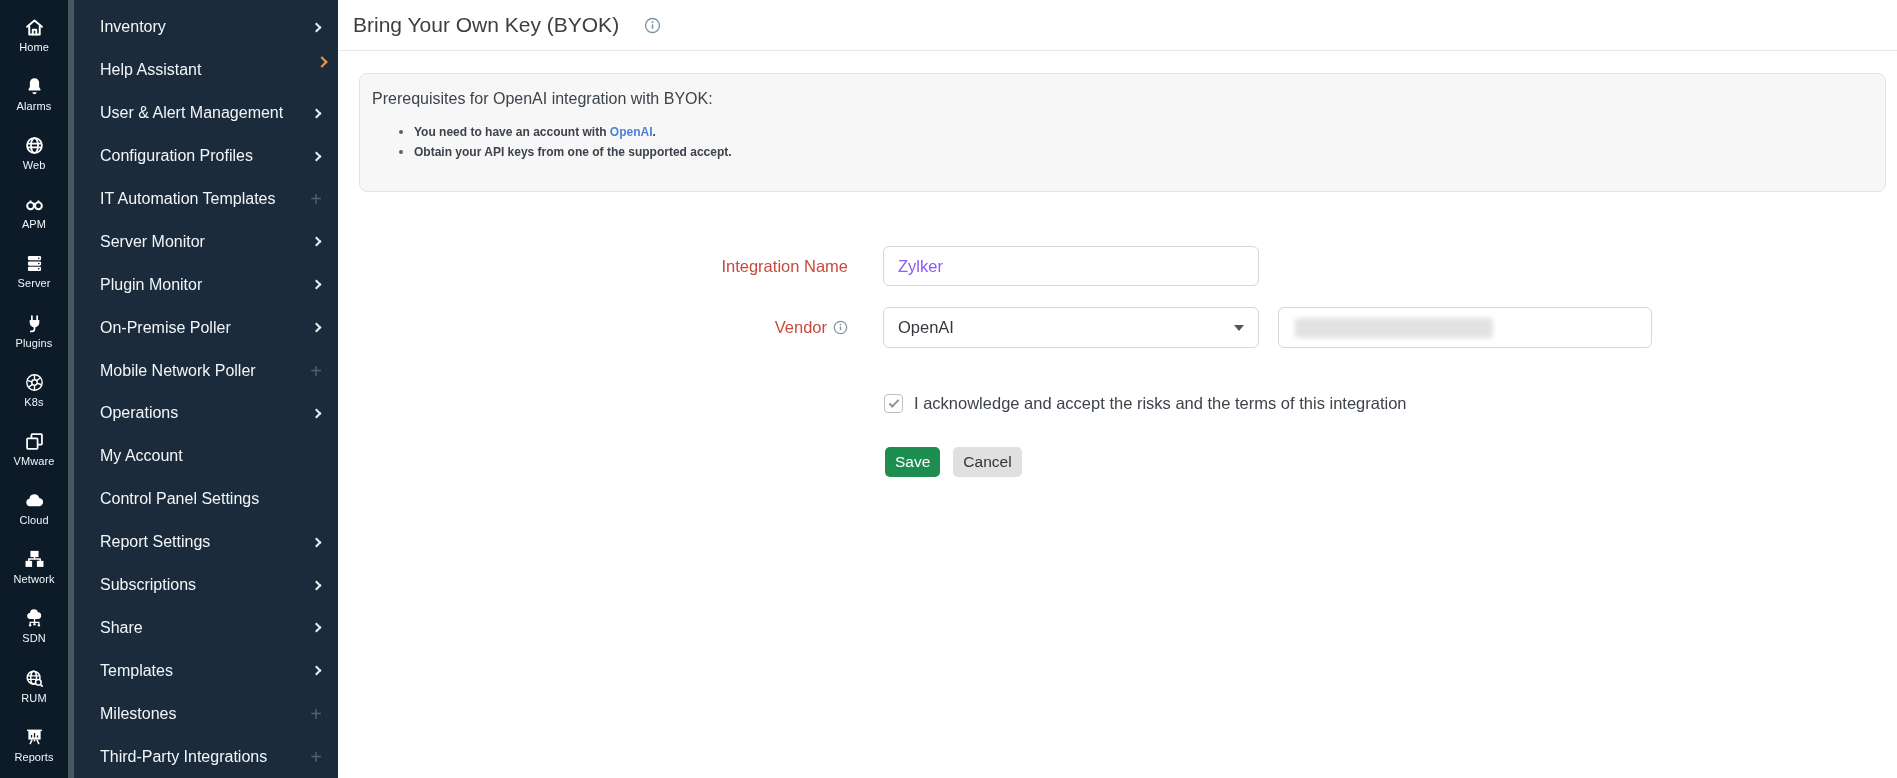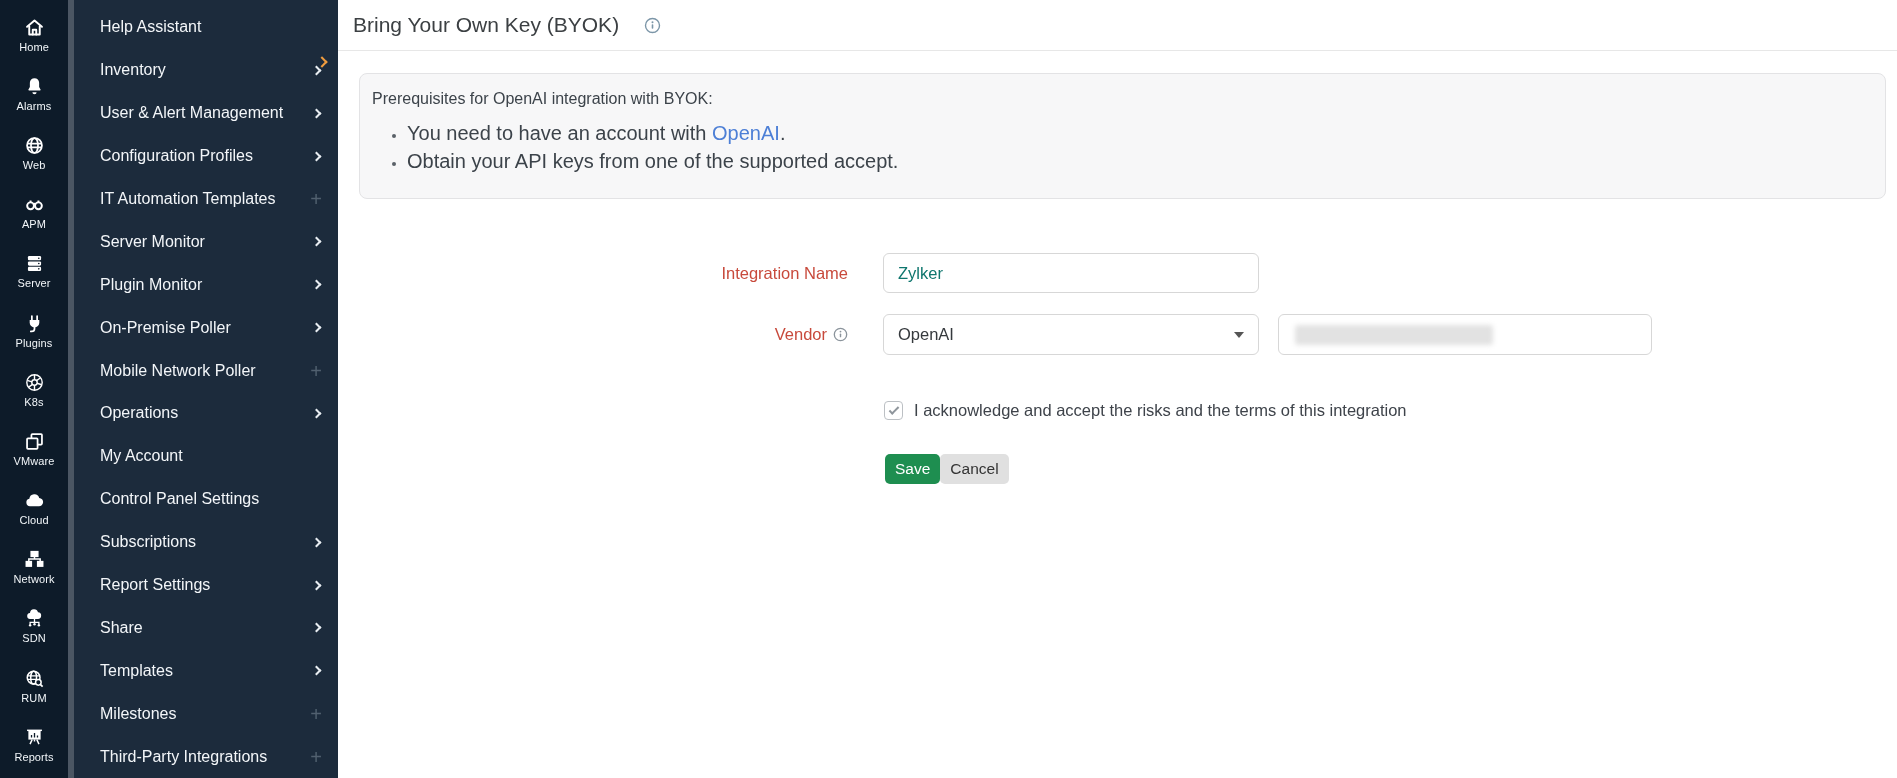--- a/index.html
+++ b/index.html
@@ -40,32 +40,32 @@
   
   main { flex:1; background:#fff; display:flex; flex-direction:column; }
   .page-header { height:51px; border-bottom:1px solid #e7e7e7; display:flex;
                  align-items:center; gap:25px; padding-left:15px; flex-shrink:0; }
   .page-title { font-size:21px; font-weight:500; color:#3c4043; margin:0; }
   .title-info { color:#7c96a8; display:flex; }
 
   .prereq { margin:22px 11px 0 21px; background:#f7f7f8; border:1px solid #e3e3e5;
             border-radius:8px; padding:16px 14px 16px 12px; }
   .prereq-heading { margin:0 0 14px; font-size:16px; color:#3c434a; }
-  .prereq ul { margin:9px; padding-left:26px; font-size:20px; color:#3c434a; }
+  .prereq ul { margin:16px; padding-left:26px; font-size:12px; color:#3c434a;font-weight:bold; }
   .prereq li { margin-bottom:5px; }
   .prereq li::marker { color:#5a6168; font-size:13px; }
   .link { color:#4d7fd6; text-decoration:none; cursor:pointer; }
 
   .byok-form { margin-top:54px; }
   .form-row { display:flex; align-items:center; margin-bottom:21px; }
   .label-col { width:510px; display:flex; justify-content:flex-end; align-items:center;
                gap:6px; font-size:16.5px; color:#c84a3c; flex-shrink:0; }
   .vendor-info { color:#8b949c; display:flex; }
   .text-input { width:376px; height:40px; margin-left:35px; border:1px solid #d7d7d7;
-                border-radius:6px; padding:0 14px; font-size:16.5px; color:#0f766e;
+                border-radius:6px; padding:0 14px; font-size:16.5px; color:#8b5cf6;
                 font-family:inherit; outline:none; background:#fff; }
   .dropdown { width:376px; height:41px; margin-left:35px; border:1px solid #d7d7d7;
               border-radius:6px; padding:0 14px; display:flex; align-items:center;
               justify-content:space-between; cursor:pointer; background:#fff; }
   .dropdown-value { font-size:16.5px; color:#35393d; }
   .caret { width:0; height:0; border-left:5px solid transparent;
            border-right:5px solid transparent; border-top:6px solid #555; }
   .apikey-field { width:374px; height:41px; margin-left:19px; border:1px solid #d7d7d7;
                   border-radius:6px; position:relative; background:#fff; cursor:text; }
   .blur-pill { display:none; position:absolute; left:16px; top:10px; width:198px;
@@ -74,21 +74,21 @@
 
   .ack-row { margin:46px 0 6px 546px; display:flex; align-items:center; gap:11px; }
   .checkbox { width:19px; height:19px; border:1px solid #bcc0c4; border-radius:4px;
               background:#fff; display:flex; align-items:center; justify-content:center;
               cursor:pointer; flex-shrink:0; }
   .checkmark { display:none; width:10px; height:5px; border-left:2px solid #8f969c;
                border-bottom:2px solid #8f969c; transform:rotate(-45deg); margin-bottom:3px; }
   .checkbox[data-checked="true"] .checkmark { display:block; }
   .ack-label { font-size:16.5px; color:#3e434a; cursor:pointer; }
 
-  .btn-row { margin:34px 0 0 547px; display:flex; }
+  .btn-row { margin:34px 0 0 547px; display:flex; gap:13px; }
   .btn { height:30px; border:none; border-radius:5px; font-size:15.5px; padding:0 10px;
          cursor:pointer; font-family:inherit; }
   .btn-save { background:#1e8e50; color:#fff; }
   .btn-cancel { background:#e0e0e0; color:#333; }
 </style>
 </head>
 <body>
 
 <div class="app">
 
@@ -234,26 +234,26 @@
             </g>
           </svg>
         </span>
       <span class="rail-label">Reports</span>
     </div>
   </nav>
 
   <div class="side-scroll"></div>
 
   <nav class="sidebar">
+    <div class="side-item" data-trail="chevron">
+        <span class="side-label">Inventory</span>
+        <span class="chev"></span>
+      </div>
     <div class="side-item" data-trail="none">
         <span class="side-label">Help Assistant</span>
-      </div>
-    <div class="side-item" data-trail="chevron">
-        <span class="side-label">Inventory</span>
-        <span class="chev"></span>
       </div>
     <div class="side-item" data-trail="chevron">
         <span class="side-label">User &amp; Alert Management</span>
         <span class="chev"></span>
       </div>
     <div class="side-item" data-trail="chevron">
         <span class="side-label">Configuration Profiles</span>
         <span class="chev"></span>
       </div>
     <div class="side-item" data-trail="plus">
@@ -280,25 +280,25 @@
         <span class="side-label">Operations</span>
         <span class="chev"></span>
       </div>
     <div class="side-item" data-trail="none">
         <span class="side-label">My Account</span>
       </div>
     <div class="side-item" data-trail="none">
         <span class="side-label">Control Panel Settings</span>
       </div>
     <div class="side-item" data-trail="chevron">
+        <span class="side-label">Report Settings</span>
+        <span class="chev"></span>
+      </div>
+    <div class="side-item" data-trail="chevron">
         <span class="side-label">Subscriptions</span>
-        <span class="chev"></span>
-      </div>
-    <div class="side-item" data-trail="chevron">
-        <span class="side-label">Report Settings</span>
         <span class="chev"></span>
       </div>
     <div class="side-item" data-trail="chevron">
         <span class="side-label">Share</span>
         <span class="chev"></span>
       </div>
     <div class="side-item" data-trail="chevron">
         <span class="side-label">Templates</span>
         <span class="chev"></span>
       </div>

